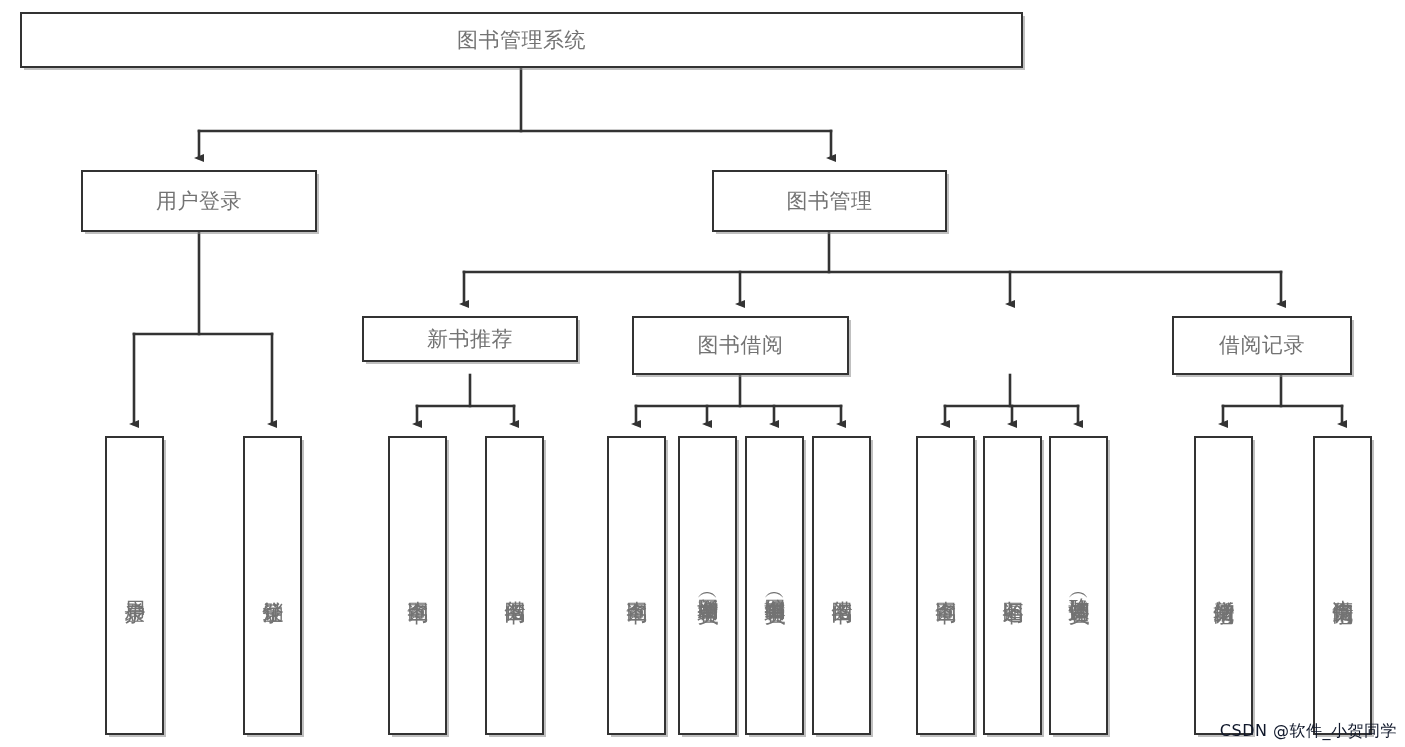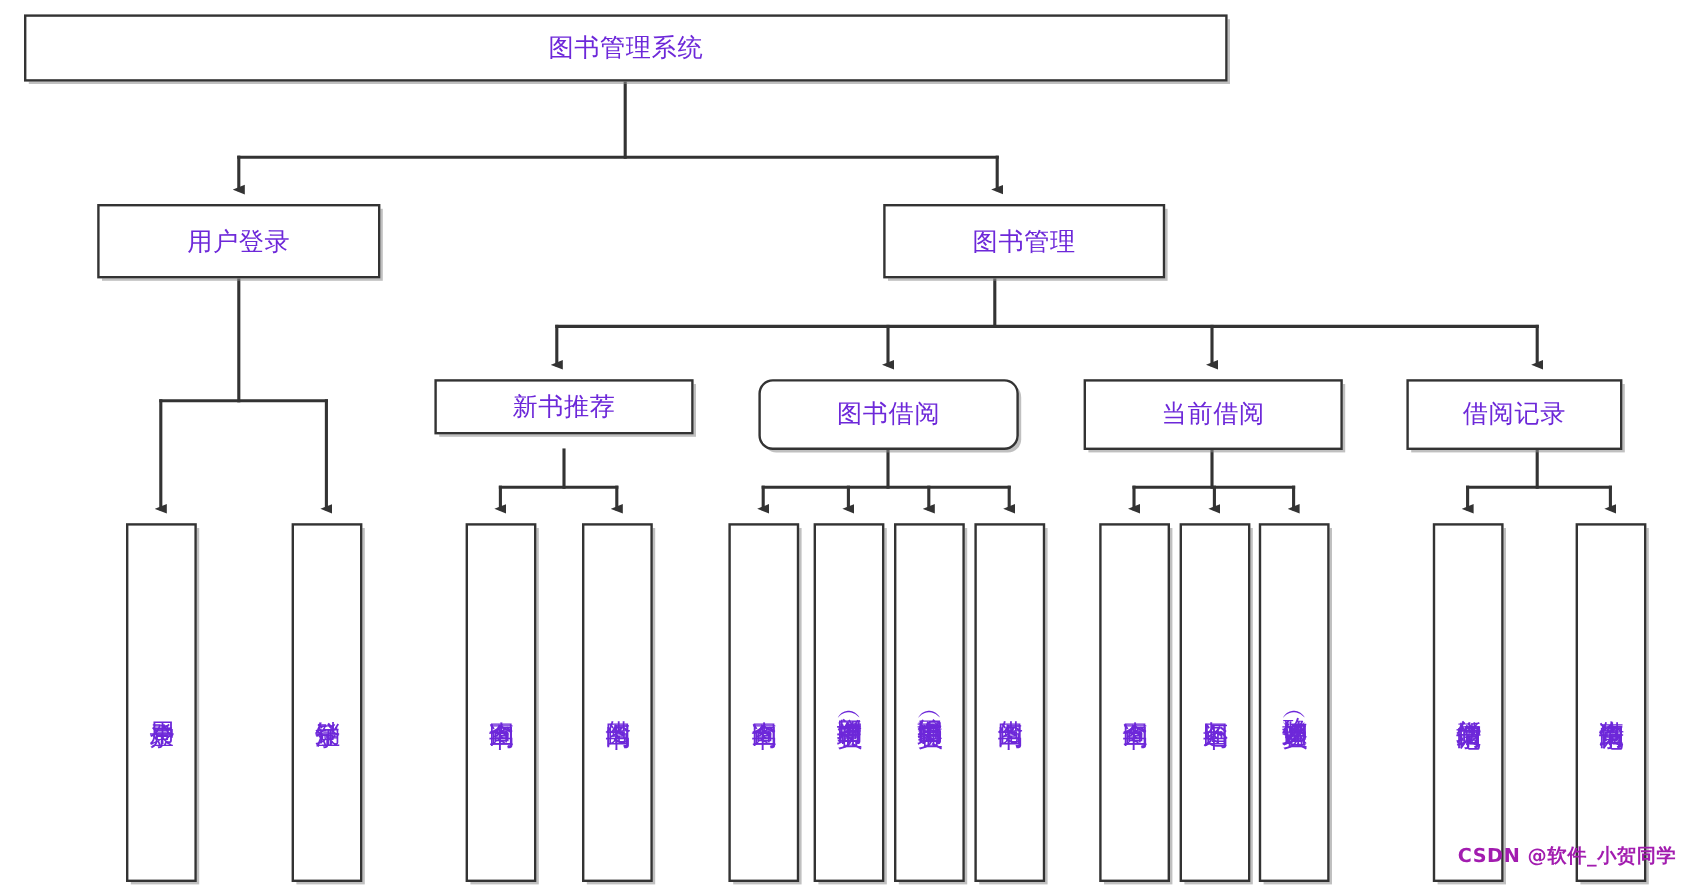--- a/index.html
+++ b/index.html
@@ -30,48 +30,47 @@
     position: absolute;
     box-sizing: border-box;
     background: #ffffff;
     border: 2px solid #333333;
     box-shadow: 3px 3px 0 -1px rgba(140,140,140,0.55);
     display: flex;
     align-items: center;
     justify-content: center;
   }
   .node-label {
-    color: #6d28d9;
+    color: #737373;
     font-size: 21px;
     line-height: 1.18;
     letter-spacing: 0.5px;
     white-space: nowrap;
   }
   .node-box.vertical .node-label {
     writing-mode: vertical-rl;
     text-orientation: upright;
     font-size: 21px;
     letter-spacing: 1px;
     line-height: 1.1;
     white-space: nowrap;
   }
   .node-box.vertical {
     align-items: center;
     justify-content: center;
   }
   .watermark {
     position: absolute;
     right: 8px;
-    bottom: 23px;
+    bottom: 5px;
     font-size: 16px;
-    color: #a21caf;
+    color: #0f172a;
     letter-spacing: 0.5px;
     white-space: nowrap;
     pointer-events: none;
-    font-weight: bold;
   }
 </style>
 </head>
 <body>
 
 <div id="diagram-root">
 
   <svg class="flow" viewBox="0 0 1405 747">
     <defs>
       <marker id="arrowhead" markerWidth="10" markerHeight="10" refX="5" refY="5" orient="auto" markerUnits="userSpaceOnUse">
@@ -122,32 +121,29 @@
     </g>
   </svg>
 
   <div class="node-box" style="left: 20px; top: 12px; width: 1003px; height: 56px;">
     <span class="node-label">图书管理系统</span>
   </div>
 
   <div class="node-box" style="left: 81px; top: 170px; width: 236px; height: 62px;">
     <span class="node-label">用户登录</span>
   </div>
-  <div class="node-box" style="left: 712px; top: 170px; width: 235px; height: 62px; margin-left: 24px;">
+  <div class="node-box" style="left: 712px; top: 170px; width: 235px; height: 62px;">
     <span class="node-label">图书管理</span>
   </div>
 
   <div class="node-box" style="left: 362px; top: 316px; width: 216px; height: 46px;">
     <span class="node-label">新书推荐</span>
   </div>
-  <div class="node-box" style="left: 632px; top: 316px; width: 217px; height: 59px; border-radius: 12px;">
+  <div class="node-box" style="left: 632px; top: 316px; width: 217px; height: 59px;">
     <span class="node-label">图书借阅</span>
-  </div>
-  <div class="node-box" style="left: 903px; top: 316px; width: 216px; height: 59px;">
-    <span class="node-label">当前借阅</span>
   </div>
   <div class="node-box" style="left: 1172px; top: 316px; width: 180px; height: 59px;">
     <span class="node-label">借阅记录</span>
   </div>
 
   <div class="node-box vertical" style="left: 105px; top: 436px; width: 59px; height: 299px;">
     <span class="node-label">用户登录</span>
   </div>
   <div class="node-box vertical" style="left: 243px; top: 436px; width: 59px; height: 299px;">
     <span class="node-label">注销登录</span>

